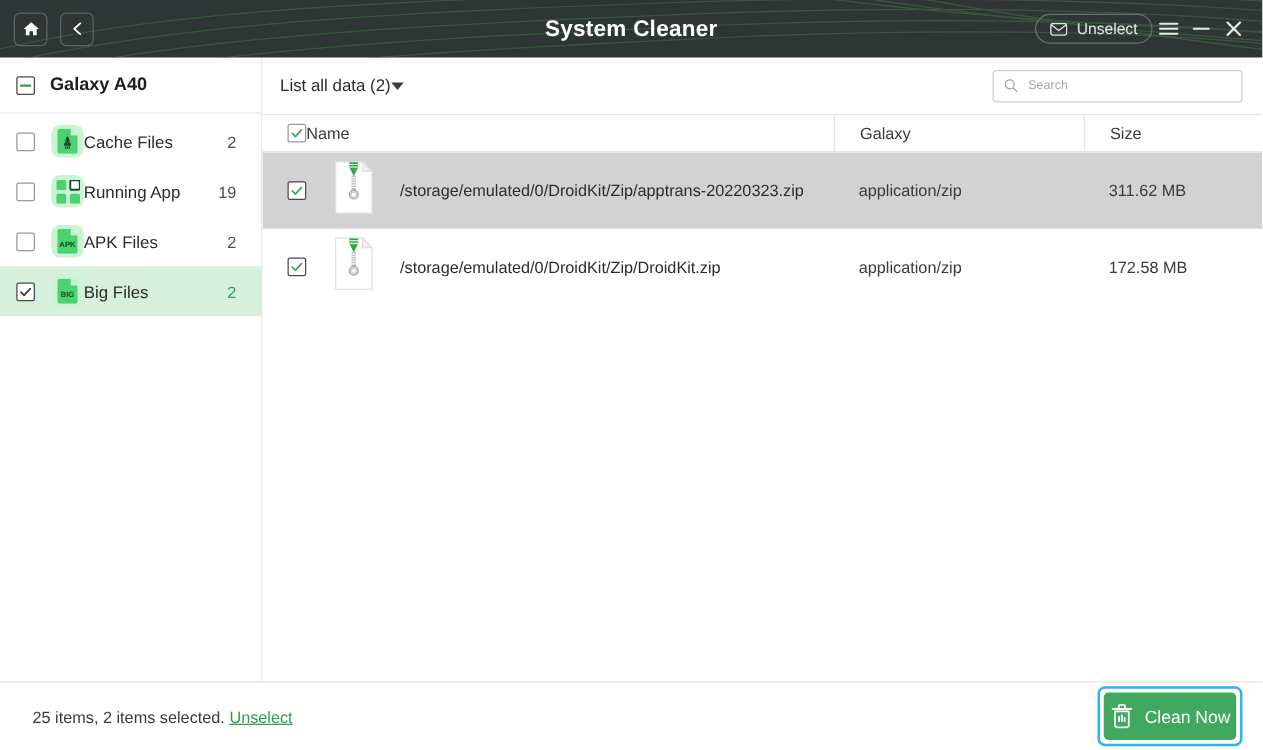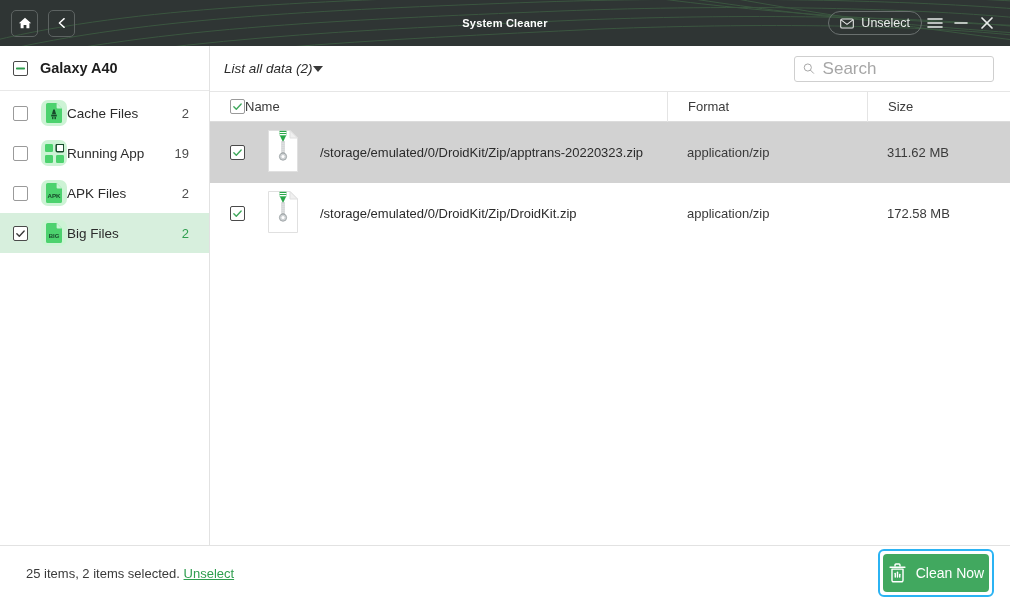--- a/index.html
+++ b/index.html
@@ -22,21 +22,21 @@
   .nav-btns { position:relative; display:flex; gap:10px; margin-left:11px; z-index:2; }
   .nav-btn {
     width:27px; height:27px; border:1px solid #5d6362; border-radius:5px;
     display:flex; align-items:center; justify-content:center; cursor:pointer;
     background:transparent;
   }
   .nav-btn svg { display:block; }
   .title-text {
     position:absolute; left:0; right:0; top:0; height:46px;
     display:flex; align-items:center; justify-content:center;
-    font-size:11px; font-weight:bold; color:#ffffff; letter-spacing:.2px;
+    font-size:18px; font-weight:bold; color:#ffffff; letter-spacing:.2px;
     pointer-events:none; z-index:1;
   }
   .tb-right { position:absolute; right:10px; top:0; height:46px; display:flex; align-items:center; gap:0px; z-index:2; }
   .feedback-btn {
     display:flex; align-items:center; gap:7px;
     height:24px; padding:0 11px; border:1px solid #6a706f; border-radius:12px;
     color:#e8eae9; font-size:12.5px; background:transparent; cursor:pointer;
   }
   .tb-icon { width:26px; height:30px; display:flex; align-items:center; justify-content:center; cursor:pointer; }
   .tb-icon:first-of-type { margin-left:10px; }
@@ -70,30 +70,30 @@
   
   .cb { width:15px; height:15px; border:1px solid #9a9a9a; border-radius:2px; background:#fff;
         display:flex; align-items:center; justify-content:center; flex:0 0 15px; cursor:pointer; }
   .cb.dark { border-color:#4a4a4a; }
   .cb svg { display:block; }
 
   
   .main { flex:1; display:flex; flex-direction:column; min-width:0; background:#fff; }
   .toolbar { height:45px; flex:0 0 45px; display:flex; align-items:center; padding:0 16px 0 14px; }
   .filter {
-    display:flex; align-items:center; gap:0; font-size:13.5px; color:#2b2b2b; cursor:pointer;font-style:italic;
+    display:flex; align-items:center; gap:0; font-size:13.5px; color:#2b2b2b; cursor:pointer;
   }
   .caret { width:0;height:0;border-left:5px solid transparent;border-right:5px solid transparent;border-top:6px solid #3a3a3a; }
   .search-wrap { margin-left:auto; }
   .search-box {
     width:200px; height:26px; border:1px solid #cfcfcf; border-radius:3px; background:#fff;
     display:flex; align-items:center; padding:0 8px; gap:8px;
   }
   .search-box input {
-    border:none; outline:none; font-size:17px; color:#333; background:transparent;
+    border:none; outline:none; font-size:10px; color:#333; background:transparent;
     font-family:"Liberation Sans", sans-serif; width:100%;
   }
   .search-box input::placeholder { color:#a6a6a6; }
 
   
   .table { flex:1; display:flex; flex-direction:column; min-height:0; border-top:1px solid #e6e6e6; }
   .thead {
     height:30px; flex:0 0 30px; display:flex; align-items:center;
     border-bottom:1px solid #dcdcdc; background:#fff;
   }
@@ -298,21 +298,21 @@
         <div class="thead">
           <div class="th th-name">
             <div class="cb">
               <svg width="11" height="11" viewBox="0 0 12 12">
                 <path fill="none" stroke="#3fa85c" stroke-width="1.5" stroke-linecap="round" stroke-linejoin="round" d="M2 6.2 L4.7 9 L10 3.2"></path>
               </svg>
             </div>
             <span>Name</span>
           </div>
           <div class="th th-format">
-            <span>Format</span>
+            <span>Galaxy</span>
           </div>
           <div class="th th-size">
             <span>Size</span>
           </div>
         </div>
 
         <div class="tbody">
 
           <div class="trow active">
             <div class="td-name">

